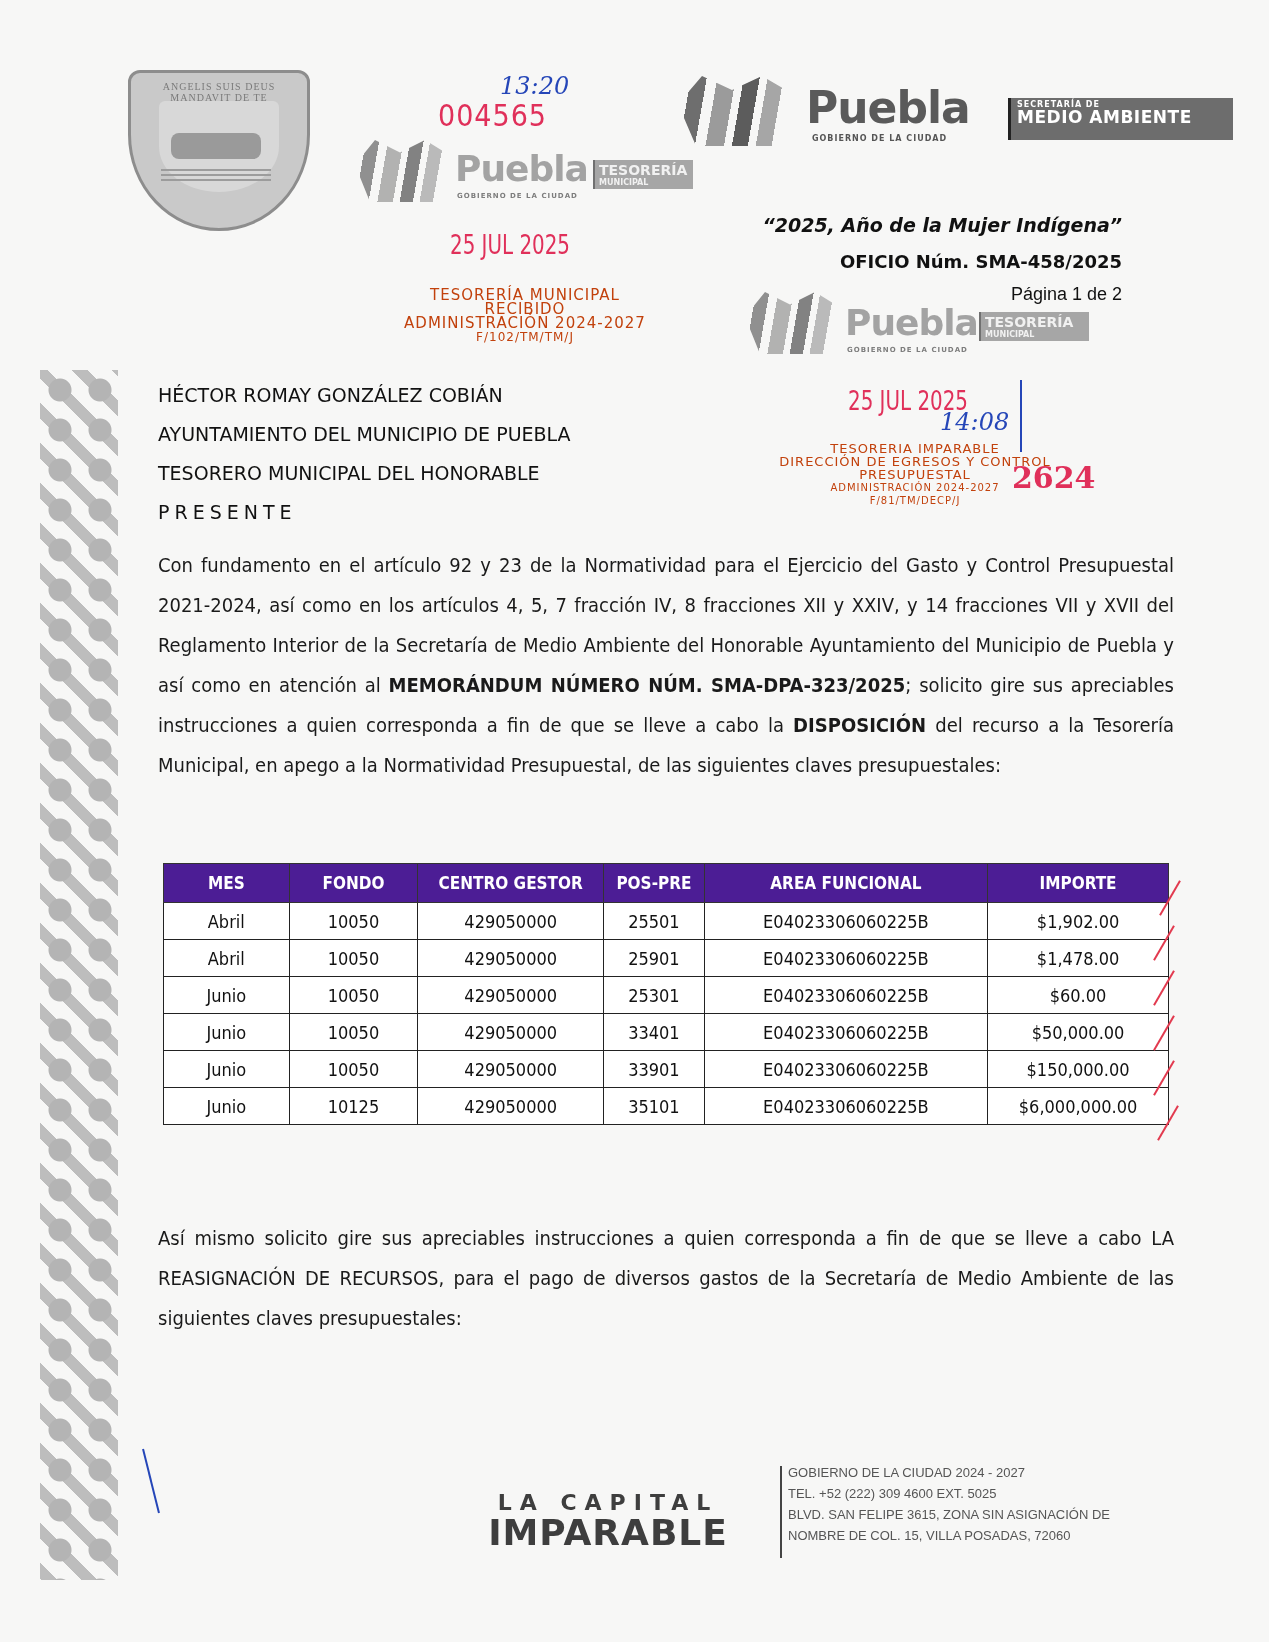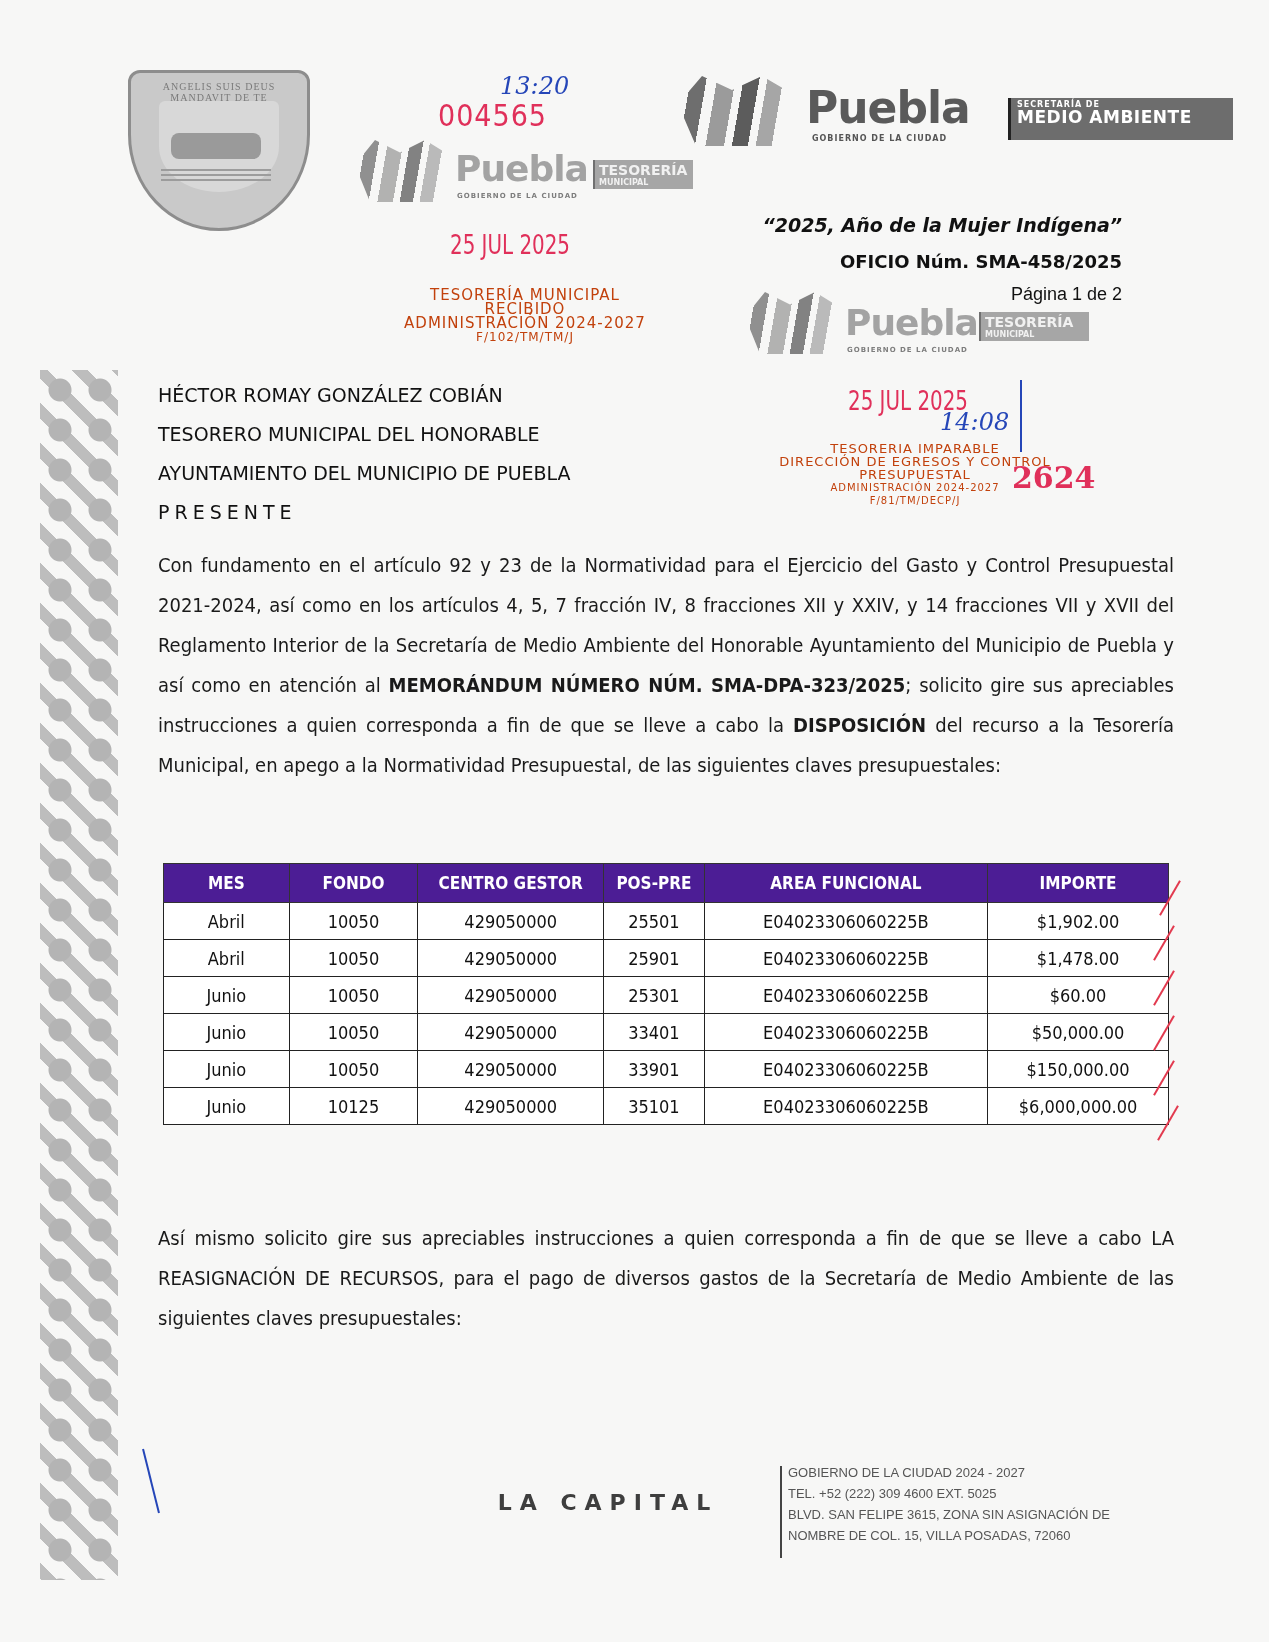--- a/index.html
+++ b/index.html
@@ -161,22 +161,22 @@
   <div>TESORERIA IMPARABLE</div>
   <div>DIRECCIÓN DE EGRESOS Y CONTROL</div>
   <div>PRESUPUESTAL</div>
   <div style="font-size:10px;">ADMINISTRACIÓN 2024-2027</div>
   <div style="font-size:10px;">F/81/TM/DECP/J</div>
 </div>
 <div class="abs stamp-red" style="left:1012px;top:460px;font-family:'DejaVu Serif',serif;font-weight:bold;font-size:30px;">2624</div>
 
 <div class="abs addressee">
   <div>HÉCTOR ROMAY GONZÁLEZ COBIÁN</div>
+  <div>AYUNTAMIENTO DEL MUNICIPIO DE PUEBLA</div>
   <div>TESORERO MUNICIPAL DEL HONORABLE</div>
-  <div>AYUNTAMIENTO DEL MUNICIPIO DE PUEBLA</div>
   <div class="presente">PRESENTE</div>
 </div>
 
 <div class="abs body-p" style="top:545px;"><span>Con fundamento en el artículo 92 y 23 de la Normatividad para el Ejercicio del Gasto y Control Presupuestal 2021-2024, así como en los artículos 4, 5, 7 fracción IV, 8 fracciones XII y XXIV, y 14 fracciones VII y XVII del Reglamento Interior de la Secretaría de Medio Ambiente del Honorable Ayuntamiento del Municipio de Puebla y  así como en  atención al </span><b>MEMORÁNDUM NÚMERO NÚM. SMA-DPA-323/2025</b><span>; solicito gire sus apreciables instrucciones a quien corresponda a fin de que se lleve a cabo la </span><b>DISPOSICIÓN</b><span> del recurso a la Tesorería Municipal, en apego a la Normatividad Presupuestal, de las siguientes claves presupuestales:</span></div>
 
 <table class="abs budget-table">
   <thead>
     <tr>
       <th style="width:12.5%">MES</th>
       <th style="width:12.8%">FONDO</th>
@@ -245,20 +245,21 @@
   <div class="red-tick" style="left:14px;top:135px;"></div>
   <div class="red-tick" style="left:14px;top:180px;"></div>
   <div class="red-tick" style="left:18px;top:225px;"></div>
 </div>
 
 <div class="abs body-p" style="top:1218px;">Así mismo solicito gire sus apreciables instrucciones a quien corresponda a fin de que se lleve a cabo LA REASIGNACIÓN DE RECURSOS, para el pago de diversos gastos de la Secretaría de Medio Ambiente de las siguientes claves presupuestales:</div>
 
 <div class="abs blue-stroke"></div>
 <div class="abs footer-logo">
   <div class="top">LA CAPITAL</div>
+  <div class="bottom">IMPARABLE</div>
 </div>
 <div class="abs footer-divider"></div>
 <div class="abs footer-info">
   <div>GOBIERNO DE LA CIUDAD 2024 - 2027</div>
   <div>TEL. +52 (222) 309 4600 EXT. 5025</div>
   <div>BLVD. SAN FELIPE 3615, ZONA SIN ASIGNACIÓN DE</div>
   <div>NOMBRE DE COL. 15, VILLA POSADAS, 72060</div>
 </div>
 
 </body></html>

